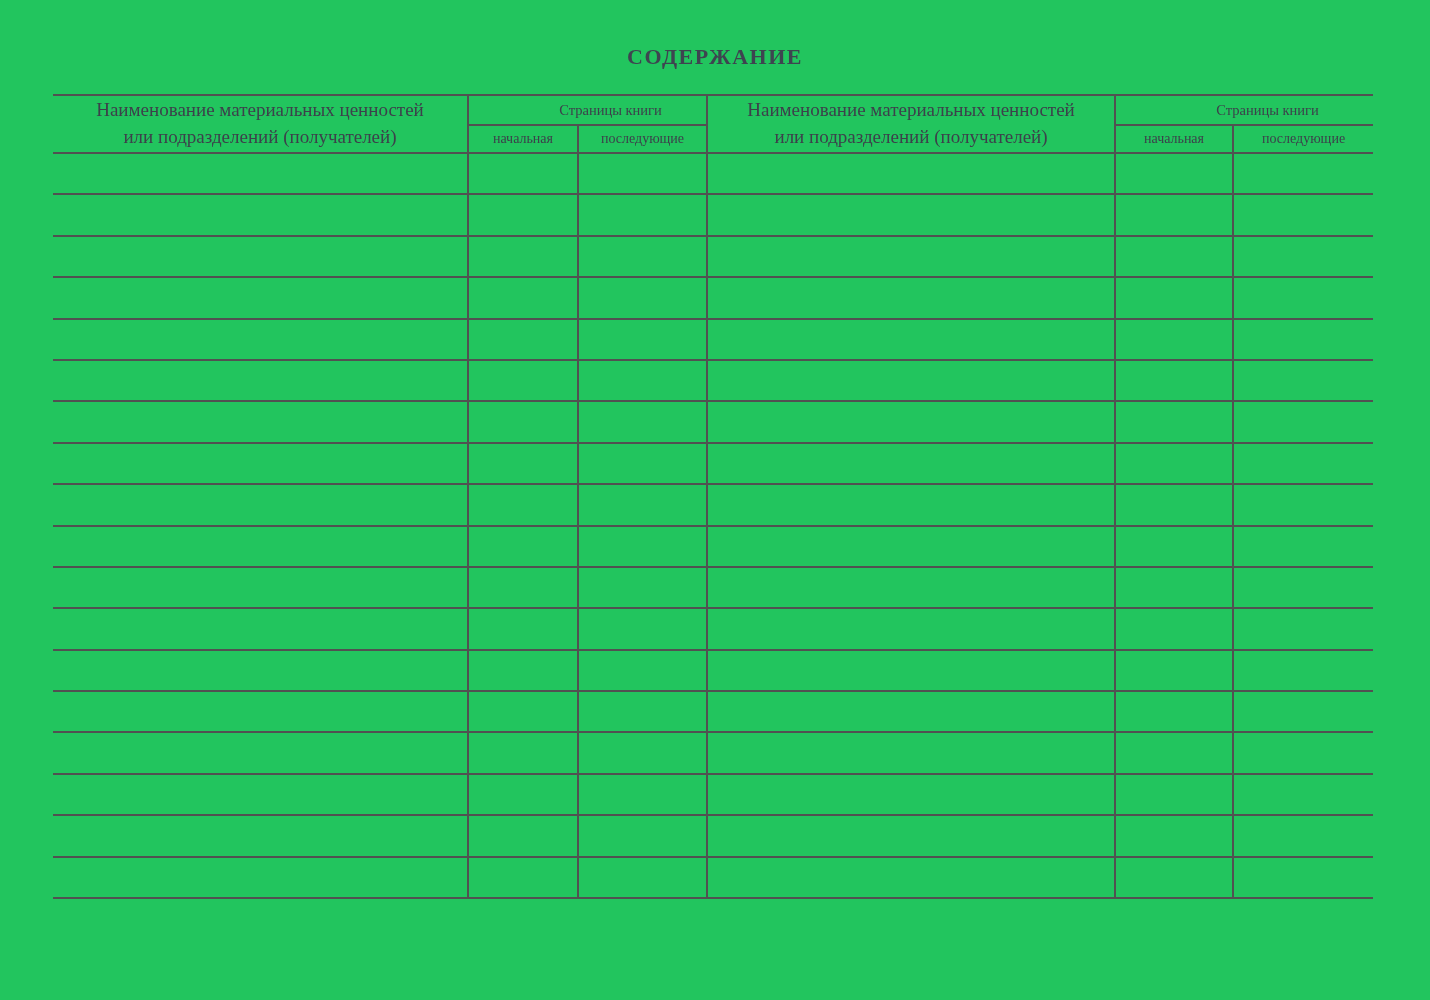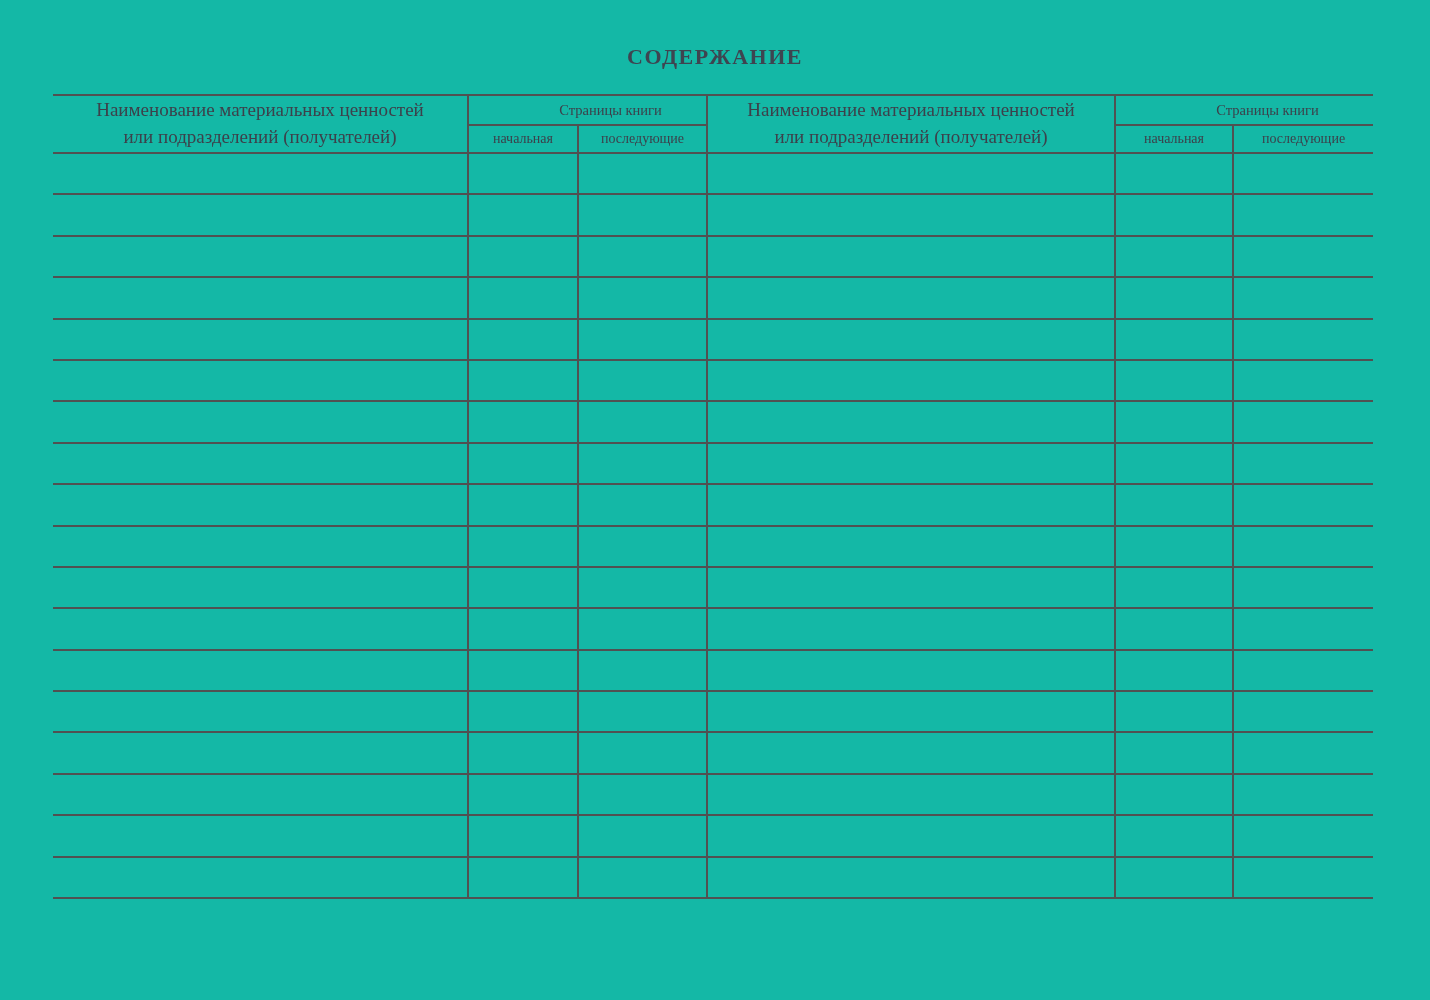--- a/index.html
+++ b/index.html
@@ -1,21 +1,21 @@
 <!DOCTYPE html>
 <html><head>
 <meta charset="utf-8">
 <style>
   * { margin: 0; padding: 0; box-sizing: border-box; }
   html, body { background: #ffffff; }
   .page {
     position: relative;
     width: 1430px;
     height: 1000px;
-    background: #14b8a6;
+    background: #22c55e;
     font-family: "Liberation Serif", "DejaVu Serif", serif;
     color: #3c414b;
     overflow: hidden;
   }
   .doc-title {
     position: absolute;
     top: 44px;
     left: 0;
     width: 100%;
     text-align: center;

